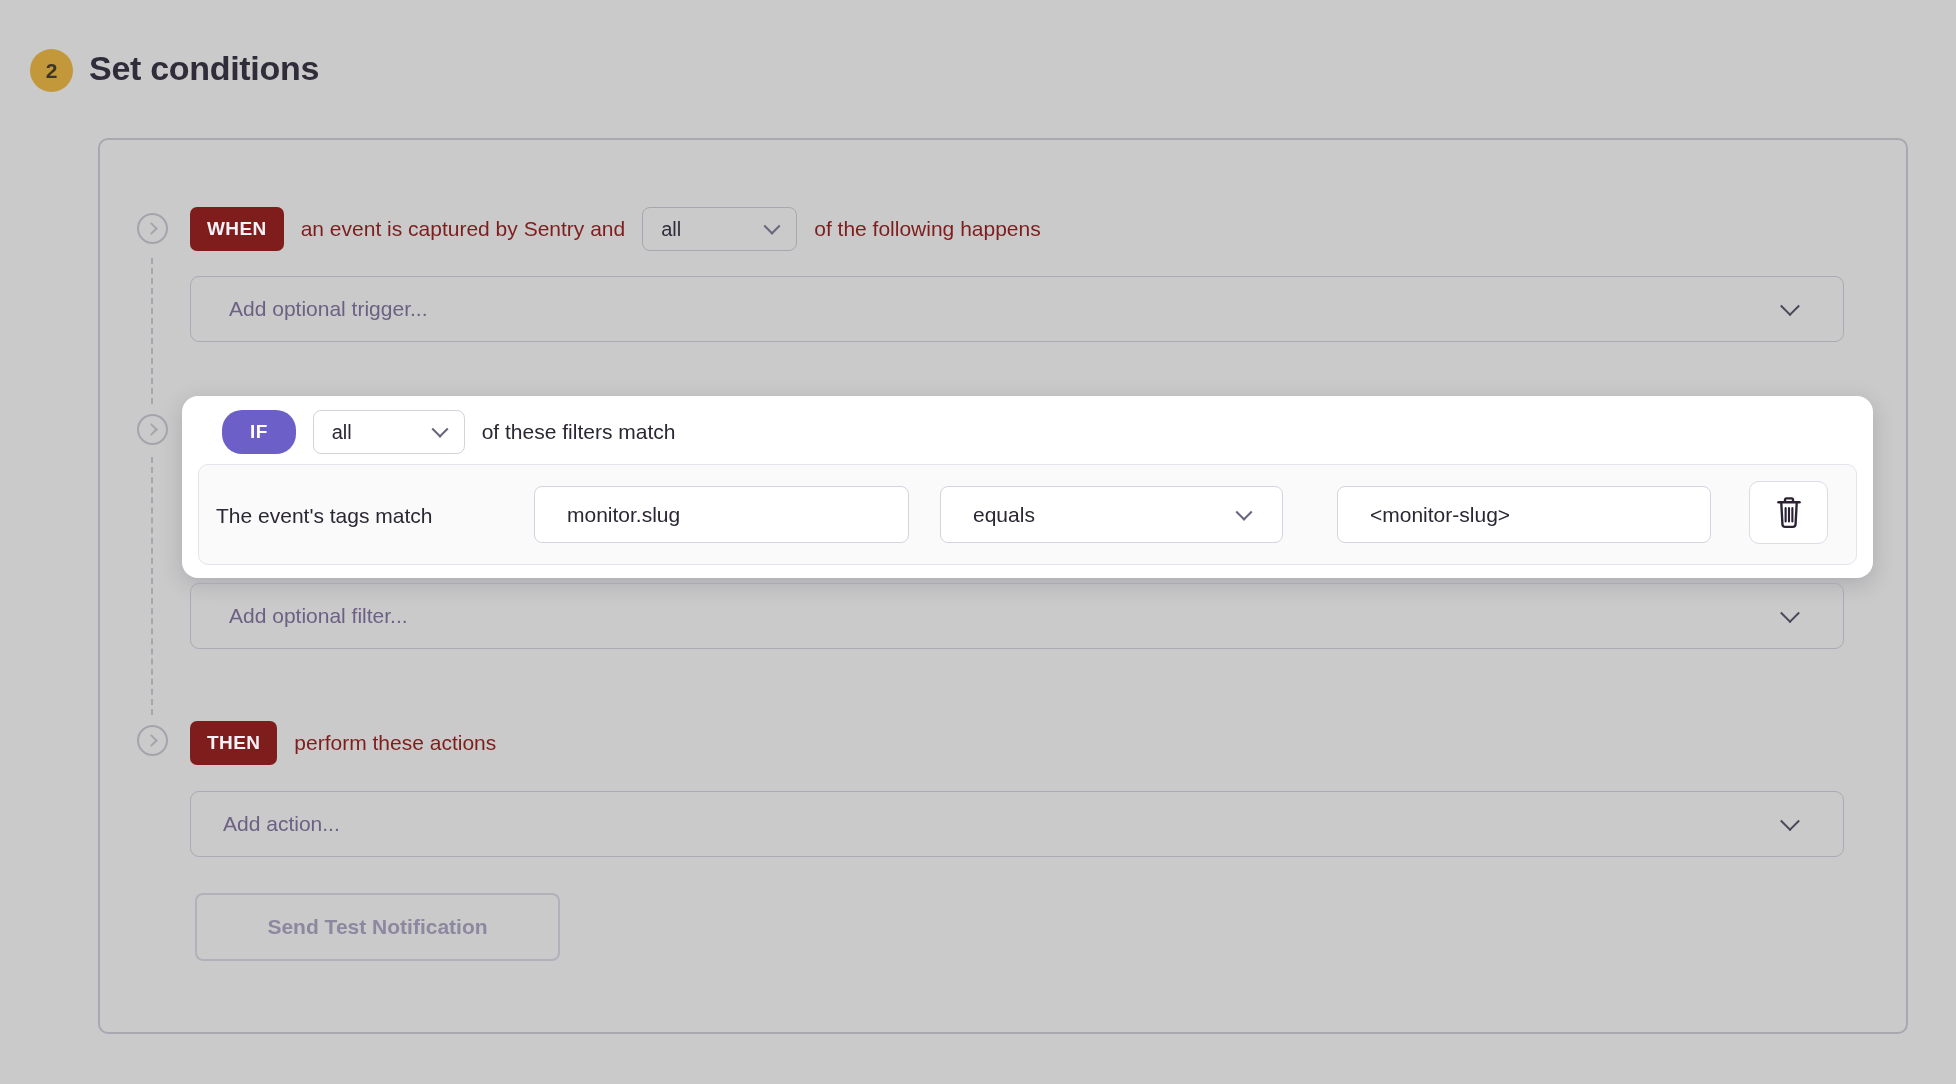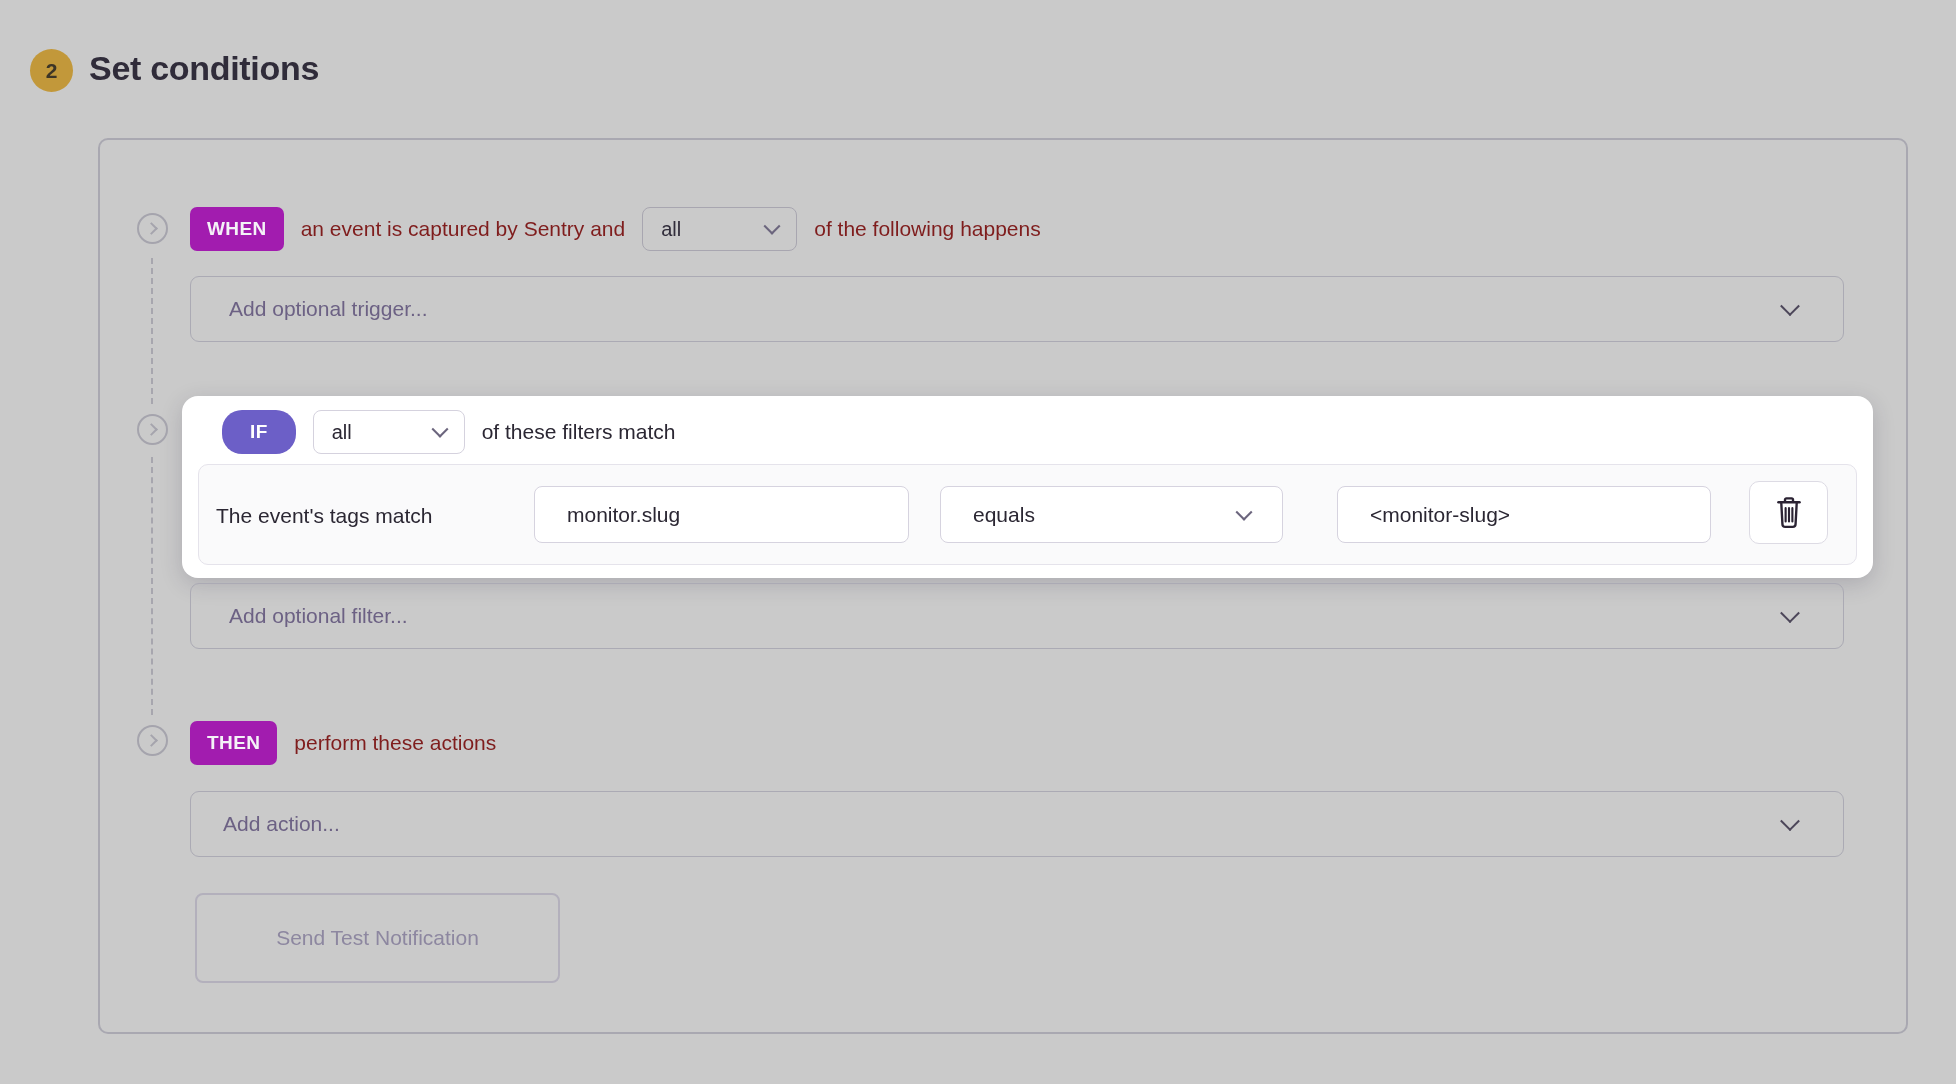--- a/index.html
+++ b/index.html
@@ -52,21 +52,21 @@
 
   
   .cond-line {
     position: absolute; height: 44px;
     display: flex; align-items: center; gap: 17px;
     font-size: 21px;
   }
   .badge {
     height: 44px; display: flex; align-items: center; justify-content: center;
     padding: 10px 17px; border-radius: 7px;
-    background: #a21caf; color: #f4f2f7;
+    background: #7f1d1d; color: #f4f2f7;
     font-size: 19px; font-weight: 700; letter-spacing: 0.4px;
   }
   .badge.bright { background: #6C5FC7; color: #ffffff; padding: 0 28px; border-radius: 20px; }
   .dim-text { color: #7f1d1d; }
   .bright-text { color: #2b2733; }
 
   .mini-select {
     height: 44px; border-radius: 8px;
     display: flex; align-items: center; justify-content: space-between;
     padding: 0 18px; font-size: 20px; cursor: pointer;
@@ -125,25 +125,25 @@
     position: absolute; left: 1550px; top: 16px;
     width: 79px; height: 63px;
     background: #ffffff; border: 1.5px solid #dddbe4; border-radius: 10px;
     display: flex; align-items: center; justify-content: center;
     cursor: pointer;
   }
 
   
   .test-btn {
     position: absolute; left: 195px; top: 893px;
-    width: 365px; height: 90px;
+    width: 365px; height: 68px;
     background: transparent;
     border: 2px solid #b3b0bc; border-radius: 8px;
     font-family: "Liberation Sans", sans-serif;
-    font-size: 21px; font-weight: 400; color: #8d87a0;
+    font-size: 21px; font-weight: 700; color: #8d87a0;
     cursor: default;
   }
 </style>
 </head>
 <body>
 
 <div id="stage">
 
   <div class="step-circle">
     <span>2</span>

